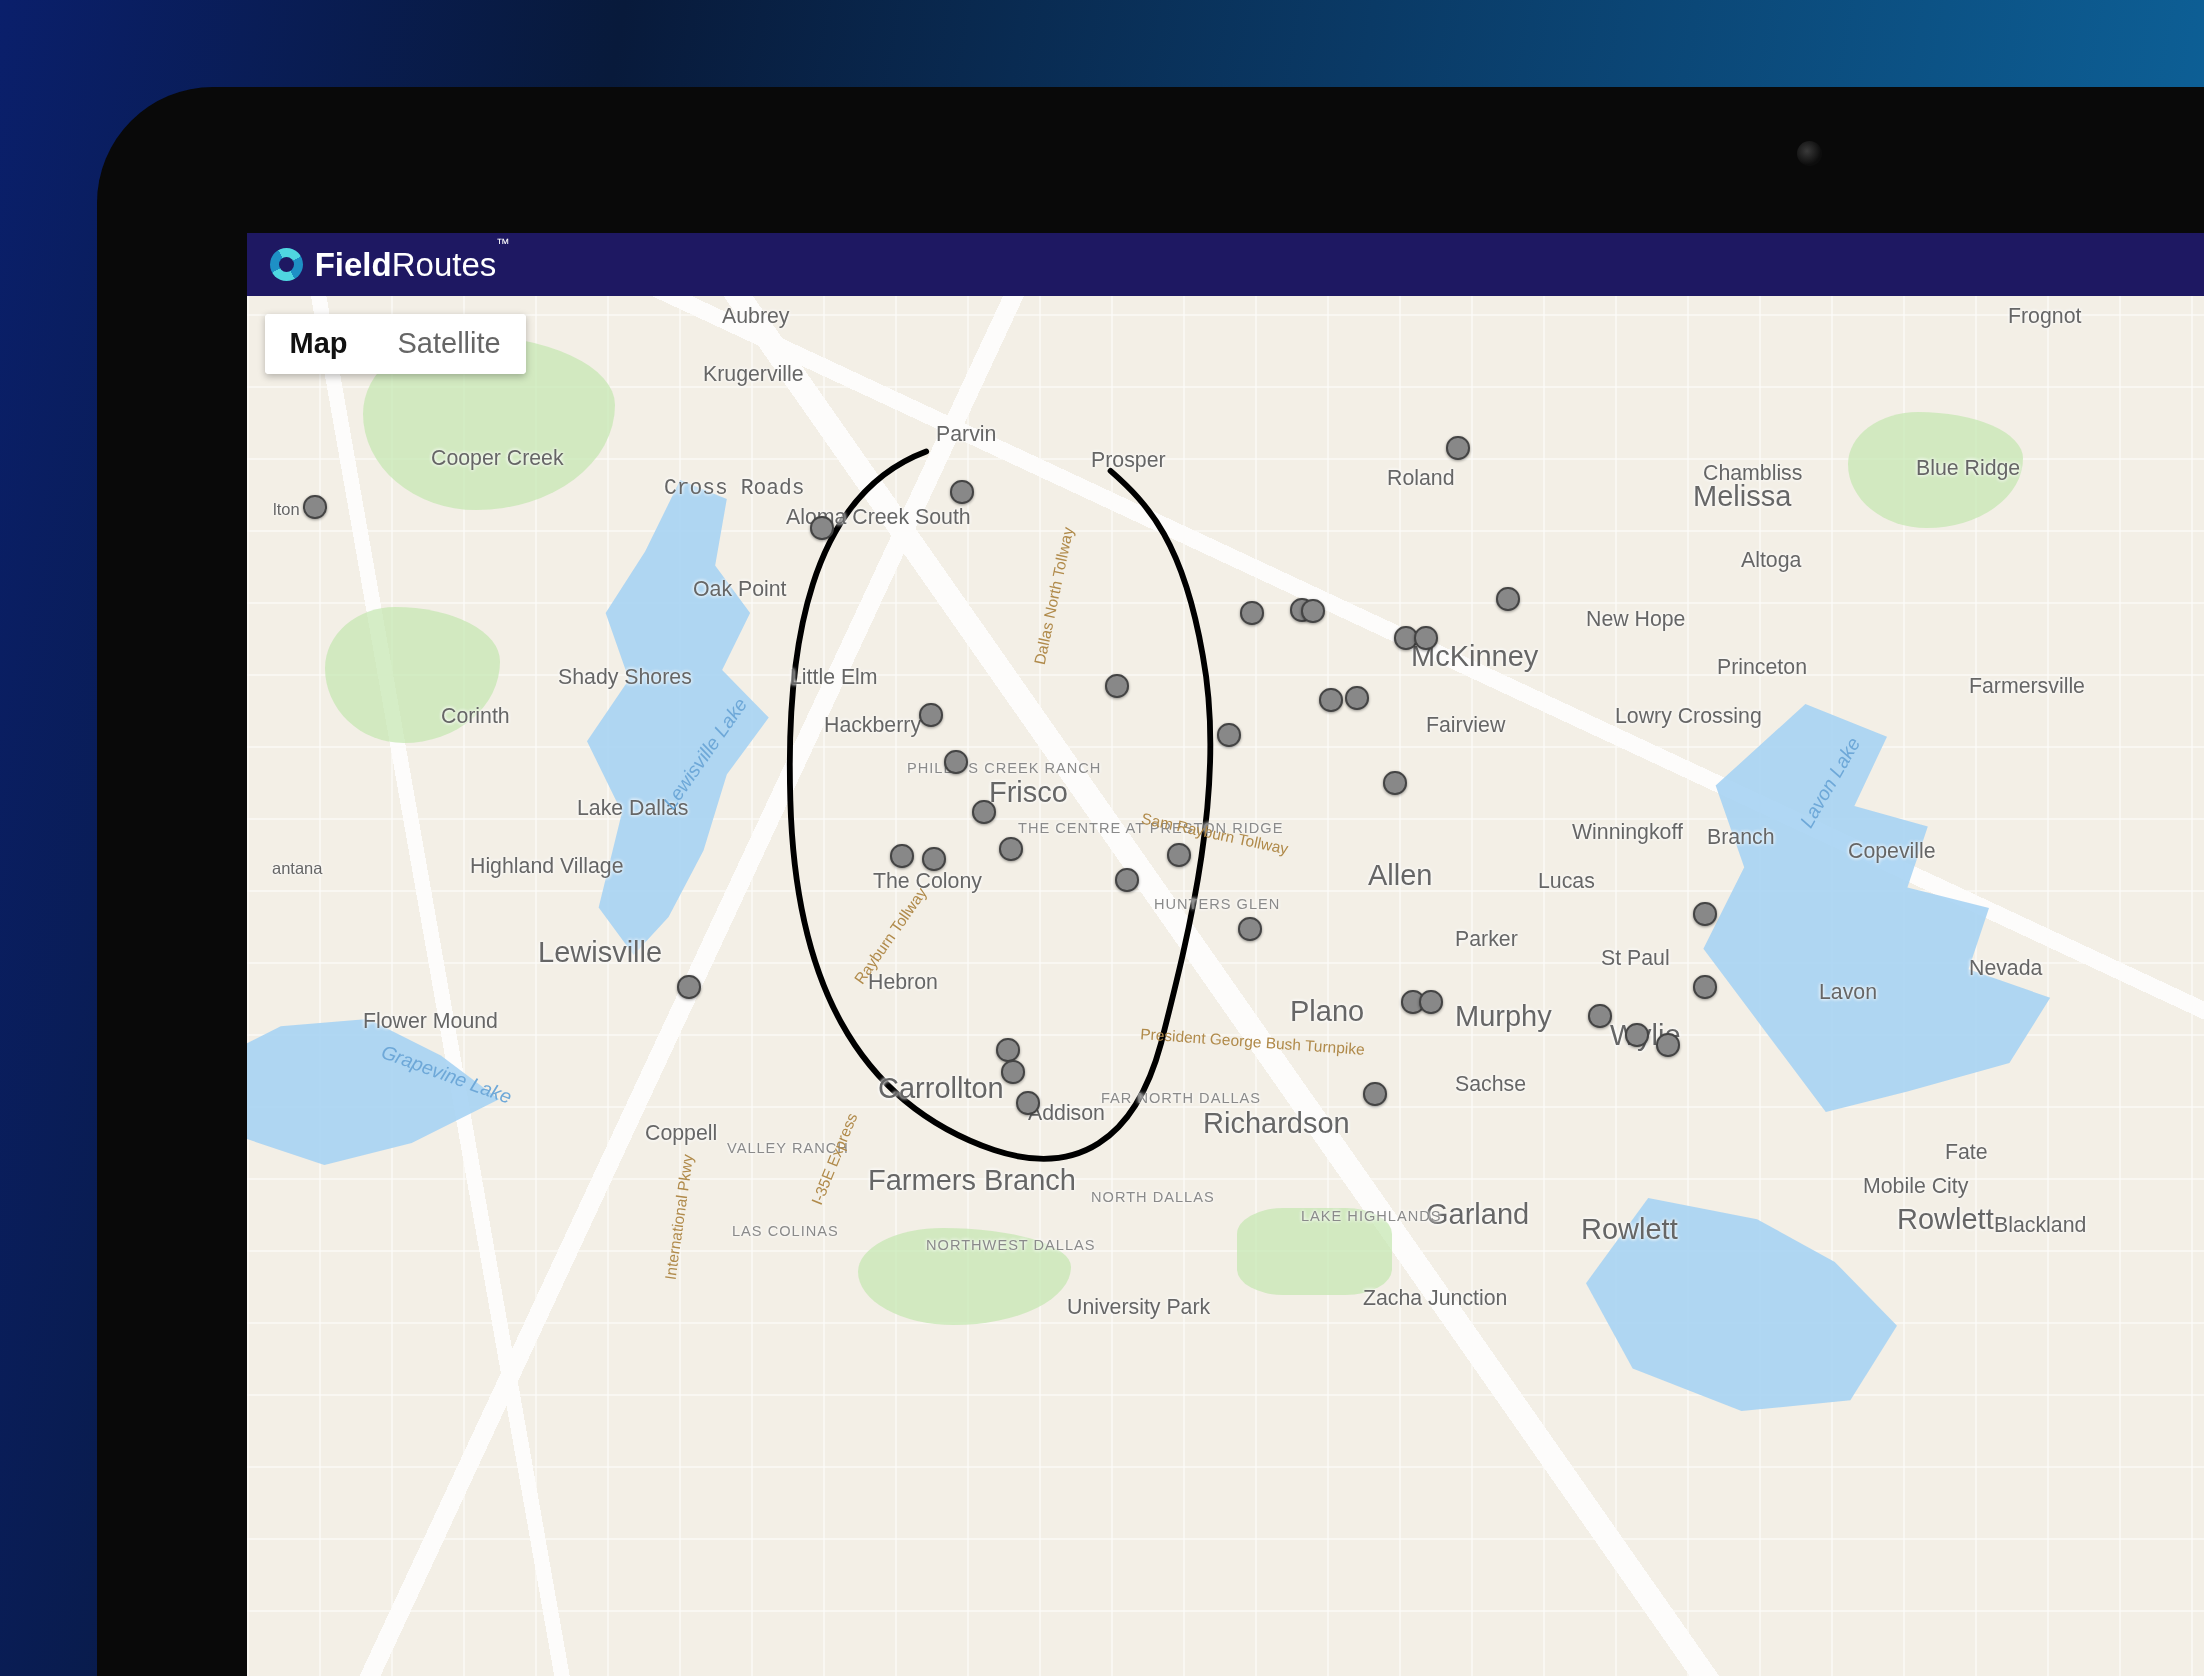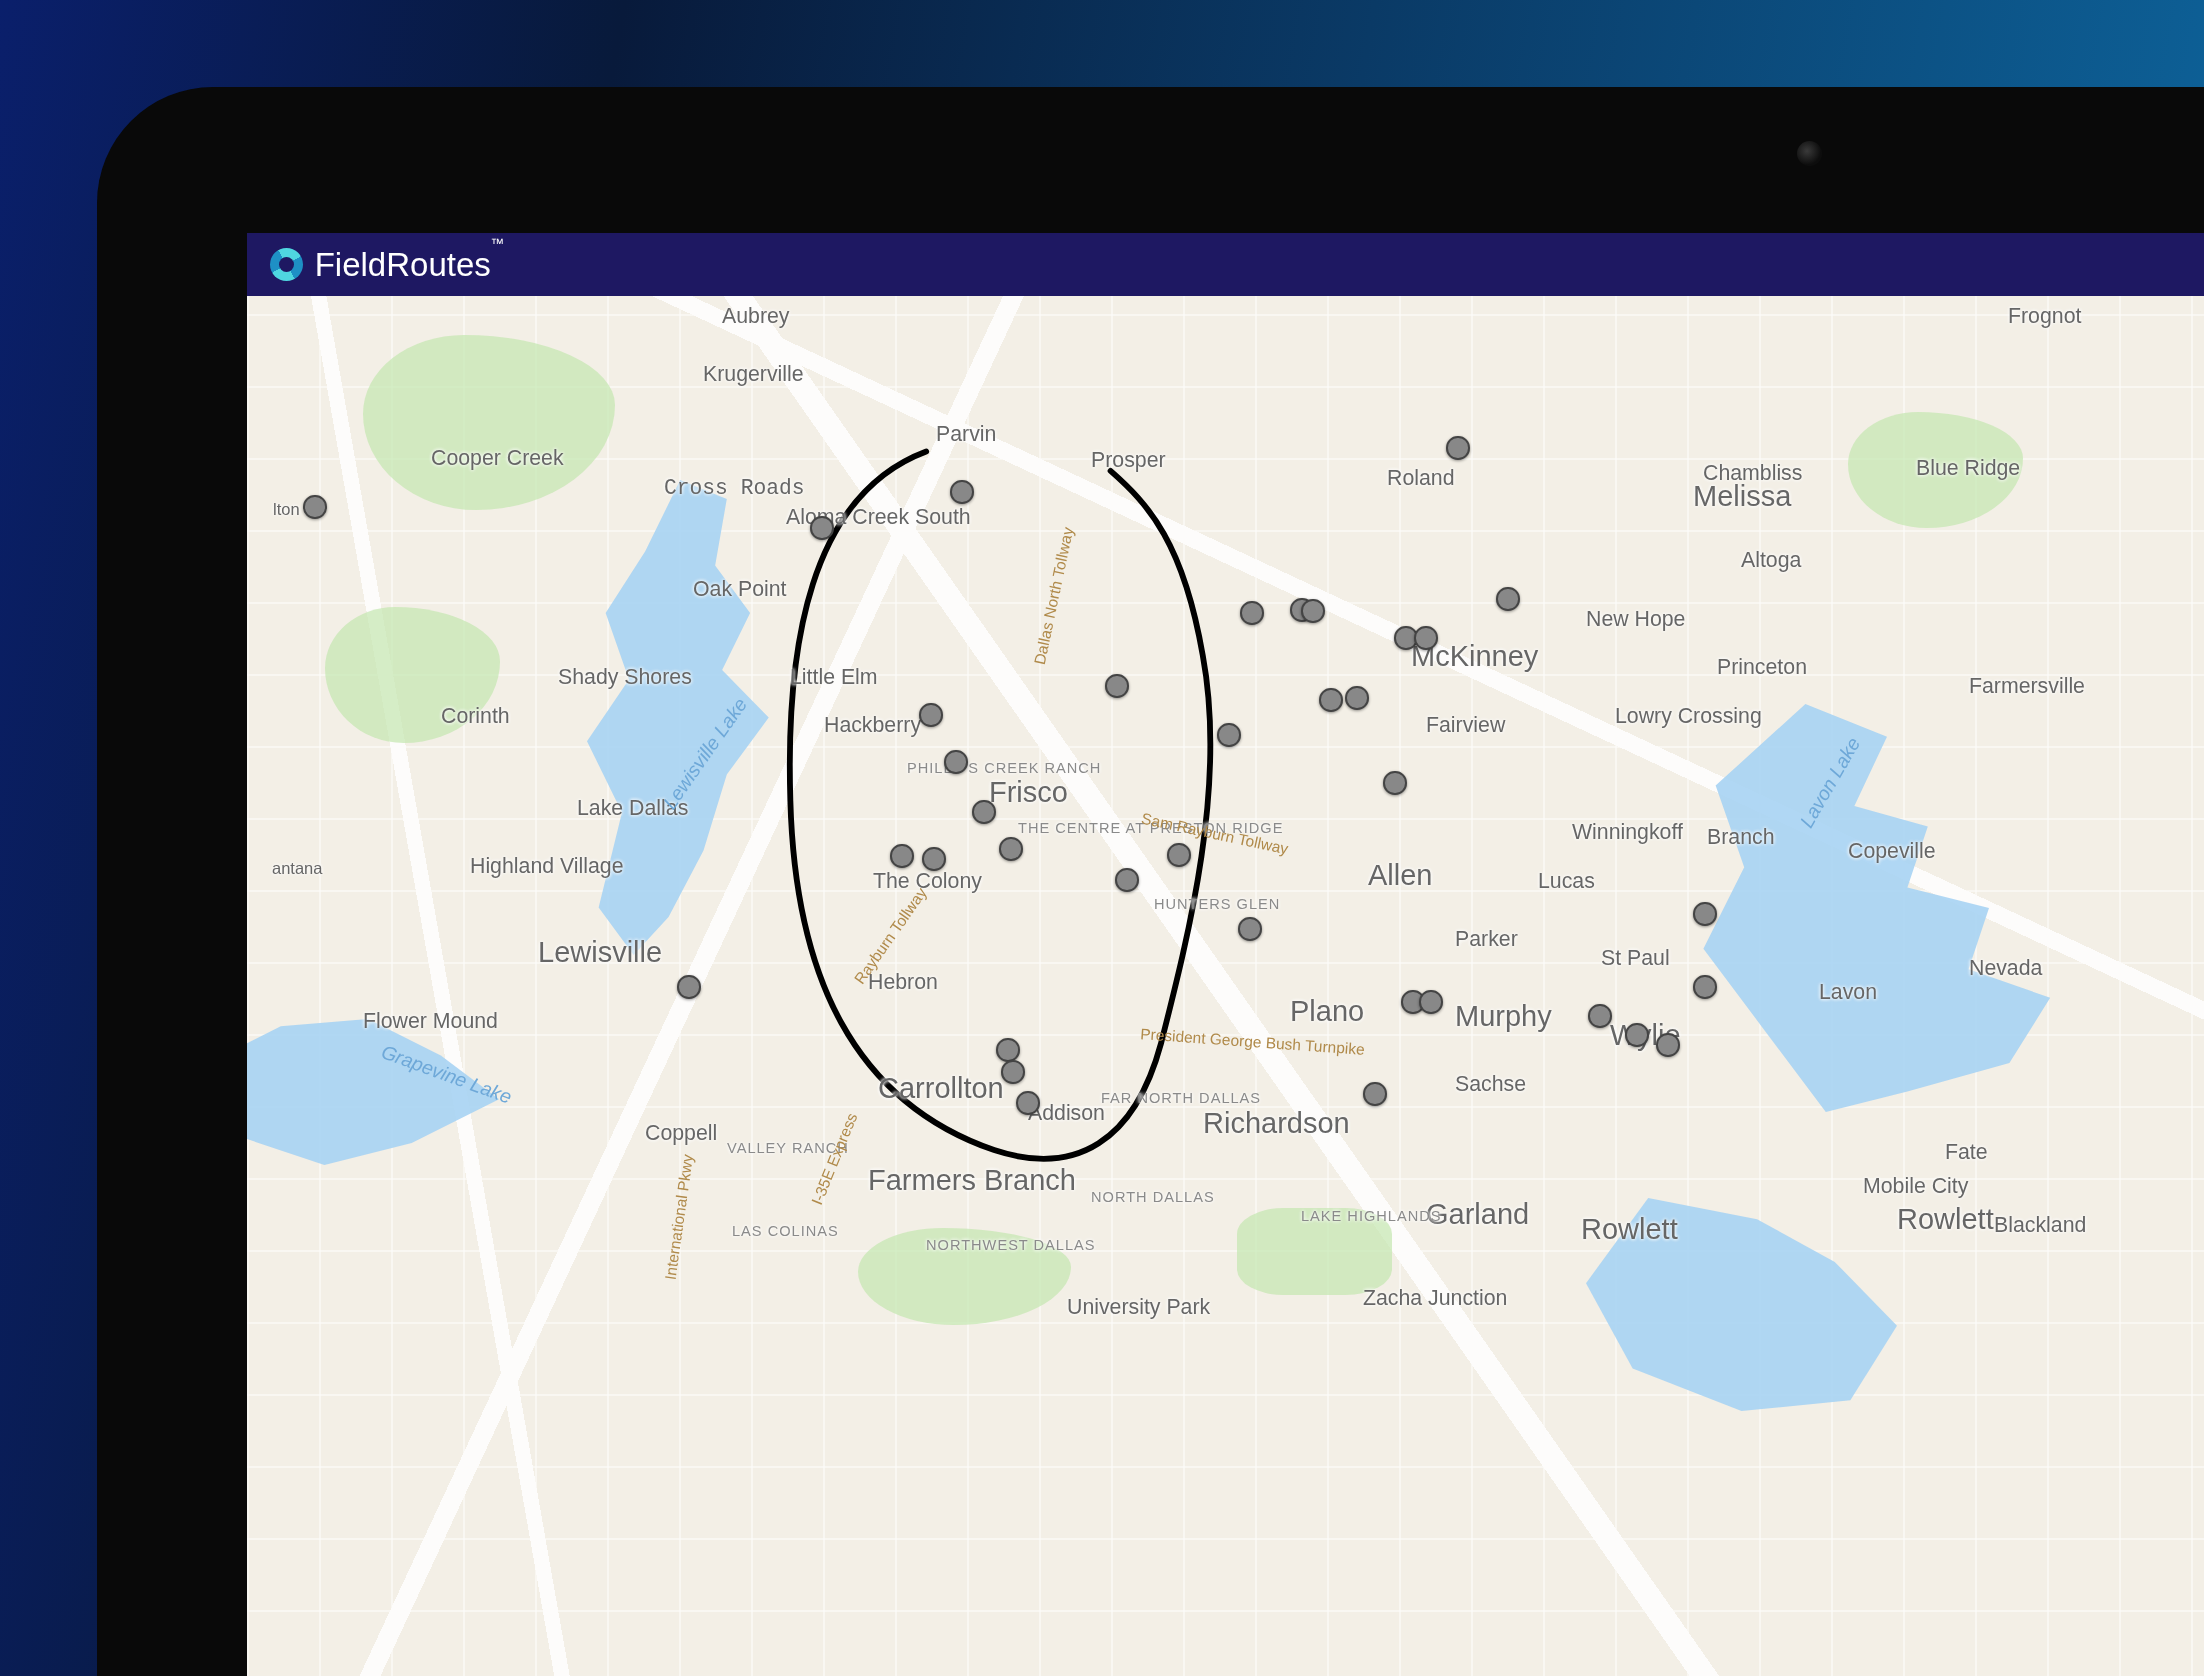--- a/index.html
+++ b/index.html
@@ -37,21 +37,21 @@
     width: 1960px;
     background: #1e1862;
     display: flex;
     align-items: center;
     padding-left: 23px;
     gap: 7.8px;
     color: #fff;
     font-size: 33px;
     font-weight: 400;
   }
-  .app-header .bold { font-weight: 400; }
+  .app-header .bold { font-weight: 700; }
   .app-header .tm { font-size: 13.6px; vertical-align: top; position: relative; top: -9.7px; }
   .logo-icon {
     width: 33px; height: 33px;
     border-radius: 50%;
     background:
       conic-gradient(from -30deg,
         #4fd6e0 0deg 90deg,
         #1e90c5 90deg 180deg,
         #4fd6e0 180deg 270deg,
         #1e90c5 270deg 360deg);
@@ -190,20 +190,24 @@
               clip-path: polygon(30% 0%,50% 8%,42% 25%,60% 30%,55% 45%,75% 50%,70% 65%,90% 72%,80% 88%,55% 95%,35% 100%,20% 80%,5% 60%,15% 40%,8% 20%);"></div>
   <div class="water" style="left:1339px;top:902px;width:311px;height:213px;
               clip-path: polygon(20% 0%,55% 10%,80% 30%,100% 60%,85% 95%,50% 100%,15% 80%,0% 40%);"></div>
 
   <div class="park" style="left:116px;top:39px;width:252px;height:175px;"></div>
   <div class="park" style="left:78px;top:311px;width:175px;height:136px;"></div>
   <div class="park" style="left:1601px;top:116px;width:175px;height:116px;"></div>
   <div class="park" style="left:990px;top:912px;width:155px;height:87px;border-radius:30%;"></div>
   <div class="park" style="left:611px;top:932px;width:213px;height:97px;"></div>
 
+  <div class="map-toggle">
+    <button class="active">Map</button>
+    <button>Satellite</button>
+  </div>
 
   <svg class="lasso" width="1960" height="1388" viewBox="0 0 2020 1430">
     <path fill="none" stroke="#000" stroke-width="6" stroke-linecap="round" d="M 700,160 C 580,205 555,360 560,520 C 565,700 625,830 770,880 C 855,908 915,870 942,770 C 970,660 1010,505 985,370 C 965,255 930,215 890,180 "></path>
   </svg>
 
   <div id="places-layer">
       <span class="place big" style="left: 742px; top: 456px; margin-top: 24px;">Frisco</span>
       <span class="place big" style="left: 1121px; top: 563px;">Allen</span>
       <span class="place big" style="left: 1043px; top: 699px;">Plano</span>
       <span class="place big" style="left: 1179px; top: 902px;">Garland</span>

